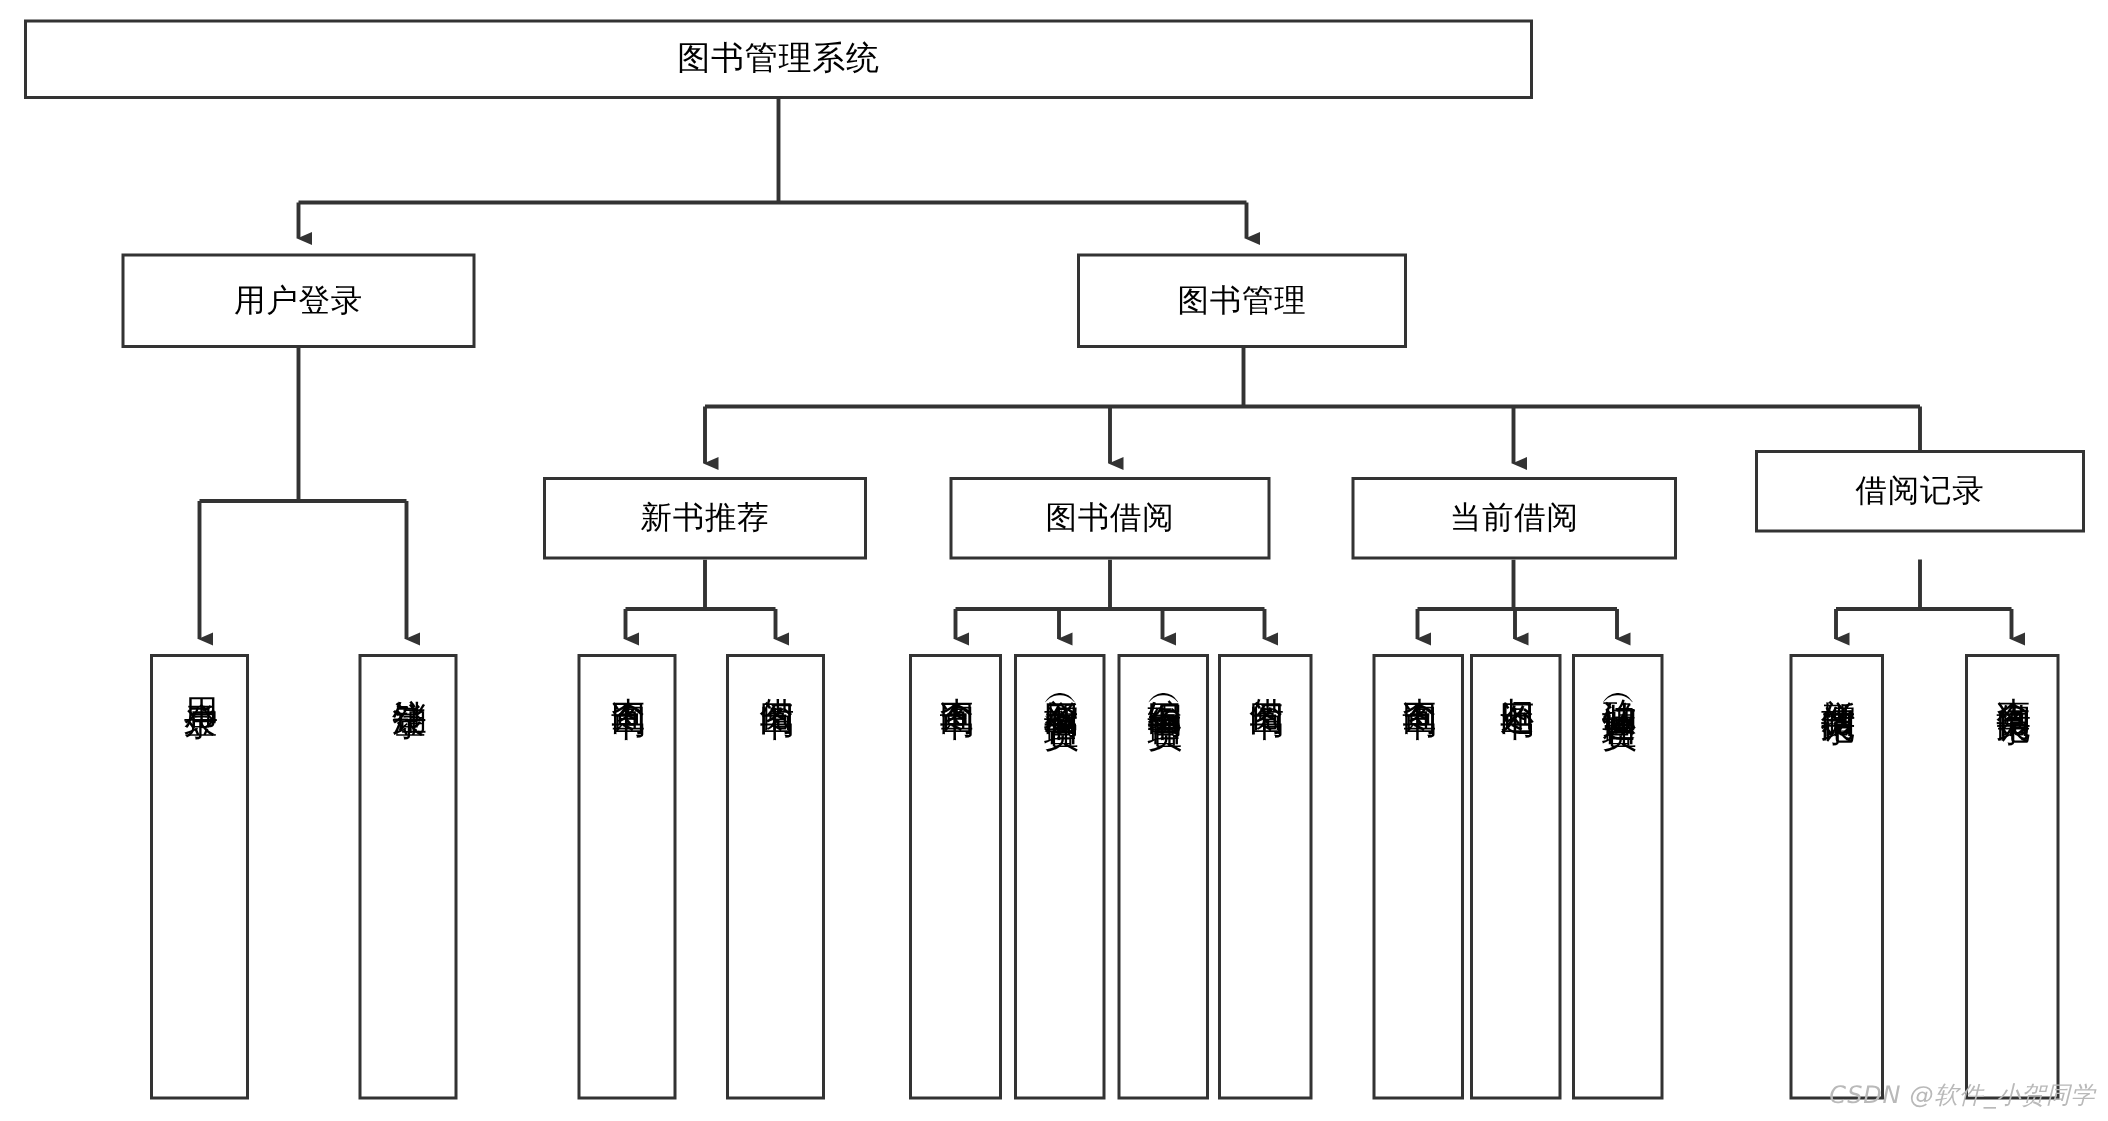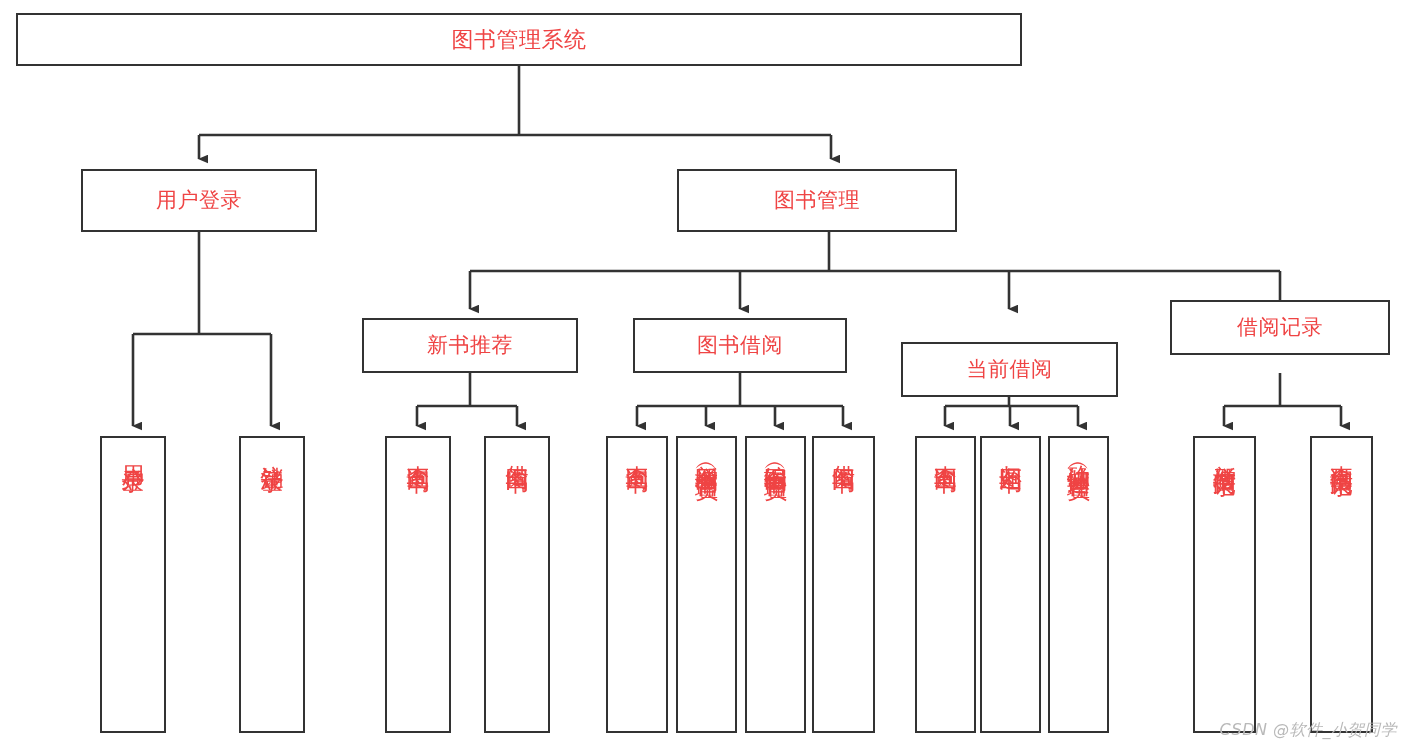--- a/index.html
+++ b/index.html
@@ -28,21 +28,21 @@
     pointer-events: none;
   }
   .node {
     position: absolute;
     box-sizing: border-box;
     background: #ffffff;
     border: 2.4px solid #333333;
     display: flex;
     align-items: center;
     justify-content: center;
-    color: #ef4444;
+    color: #000000;
     z-index: 2;
   }
   .node .label {
     display: block;
     text-align: center;
     line-height: 1.18;
     letter-spacing: 0.5px;
   }
   
   .node.horiz .label {
@@ -134,33 +134,33 @@
   </svg>
 
   <div class="node horiz root" style="left:16px; top:13px; width:1006px; height:53px;">
     <span class="label">图书管理系统</span>
   </div>
 
   <div class="node horiz" style="left:81px; top:169px; width:236px; height:63px;">
     <span class="label">用户登录</span>
   </div>
 
-  <div class="node horiz" style="left:677px; top:169px; width:280px; height:63px;">
+  <div class="node horiz" style="left:718px; top:169px; width:220px; height:63px;">
     <span class="label">图书管理</span>
   </div>
 
   <div class="node horiz" style="left:633px; top:318px; width:214px; height:55px;">
     <span class="label">图书借阅</span>
   </div>
 
   <div class="node horiz" style="left:362px; top:318px; width:216px; height:55px;">
     <span class="label">新书推荐</span>
   </div>
 
-  <div class="node horiz" style="left:901px; top:318px; width:217px; height:55px;margin-top:24px;">
+  <div class="node horiz" style="left:901px; top:318px; width:217px; height:55px;">
     <span class="label">当前借阅</span>
   </div>
 
   <div class="node horiz" style="left:1170px; top:300px; width:220px; height:55px;">
     <span class="label">借阅记录</span>
   </div>
 
   <div class="node vert" style="left:100px; top:436px; width:66px; height:297px;">
     <span class="label">用户登录</span>
   </div>

